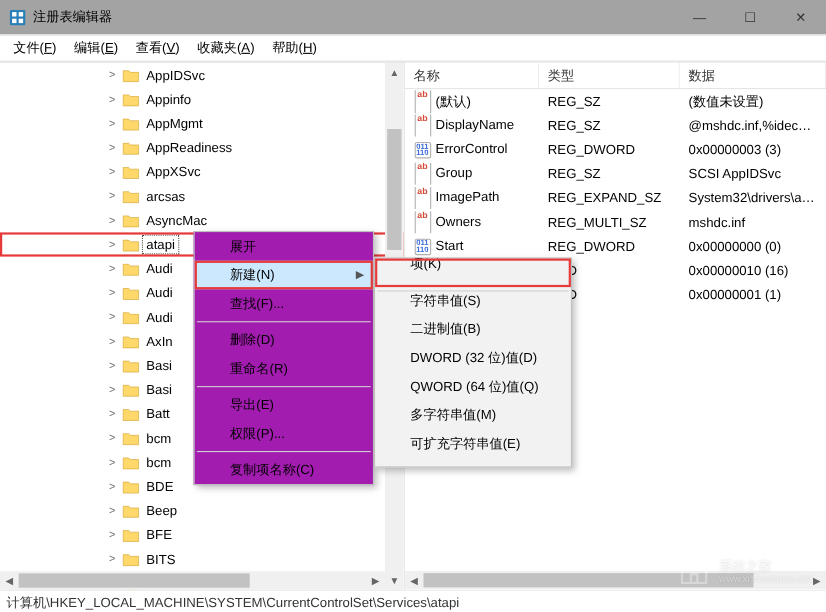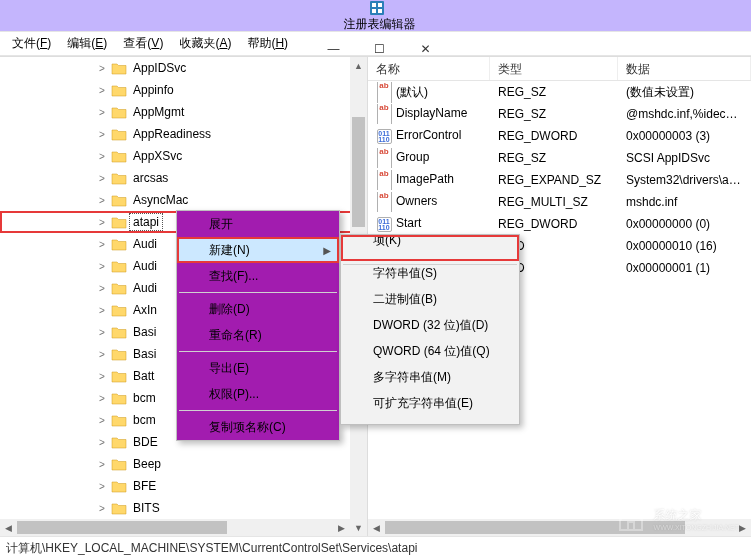--- a/index.html
+++ b/index.html
@@ -1,18 +1,18 @@
 <!DOCTYPE html>
 <html><head>
 <meta charset="utf-8">
 <style>
 * { margin: 0; padding: 0; box-sizing: border-box; font-family: "Microsoft YaHei", "Segoe UI", sans-serif; font-size: 12px; }
 body { width: 751px; height: 556px; background: #fff; overflow: hidden; position: relative; }
 
-.titlebar { height: 32px; background: #c4b5fd; display: flex; align-items: center; padding-left: 8px; border-bottom: 1px solid #e5e5e5; flex-direction: column; }
+.titlebar { height: 32px; background: #a3a3a3; display: flex; align-items: center; padding-left: 8px; border-bottom: 1px solid #e5e5e5; }
 .titlebar .app-icon { width: 16px; height: 16px; margin-right: 6px; display: inline-flex; align-items: center; justify-content: center; }
 .titlebar .title { flex: 1; color: #000; }
 .titlebar .winbtns { display: flex; }
 .titlebar .winbtn { width: 46px; height: 32px; display: flex; align-items: center; justify-content: center; color: #333; }
 
 .menubar { height: 24px; display: flex; align-items: flex-end; padding-left: 4px; border-bottom: 1px solid #e5e5e5; }
 .menubar .menu-item { padding: 3px 8px; cursor: default; }
 .menubar .menu-item u { text-decoration: underline; }
 
 .content { display: flex; height: 480px; border-top: 1px solid #ddd; }

